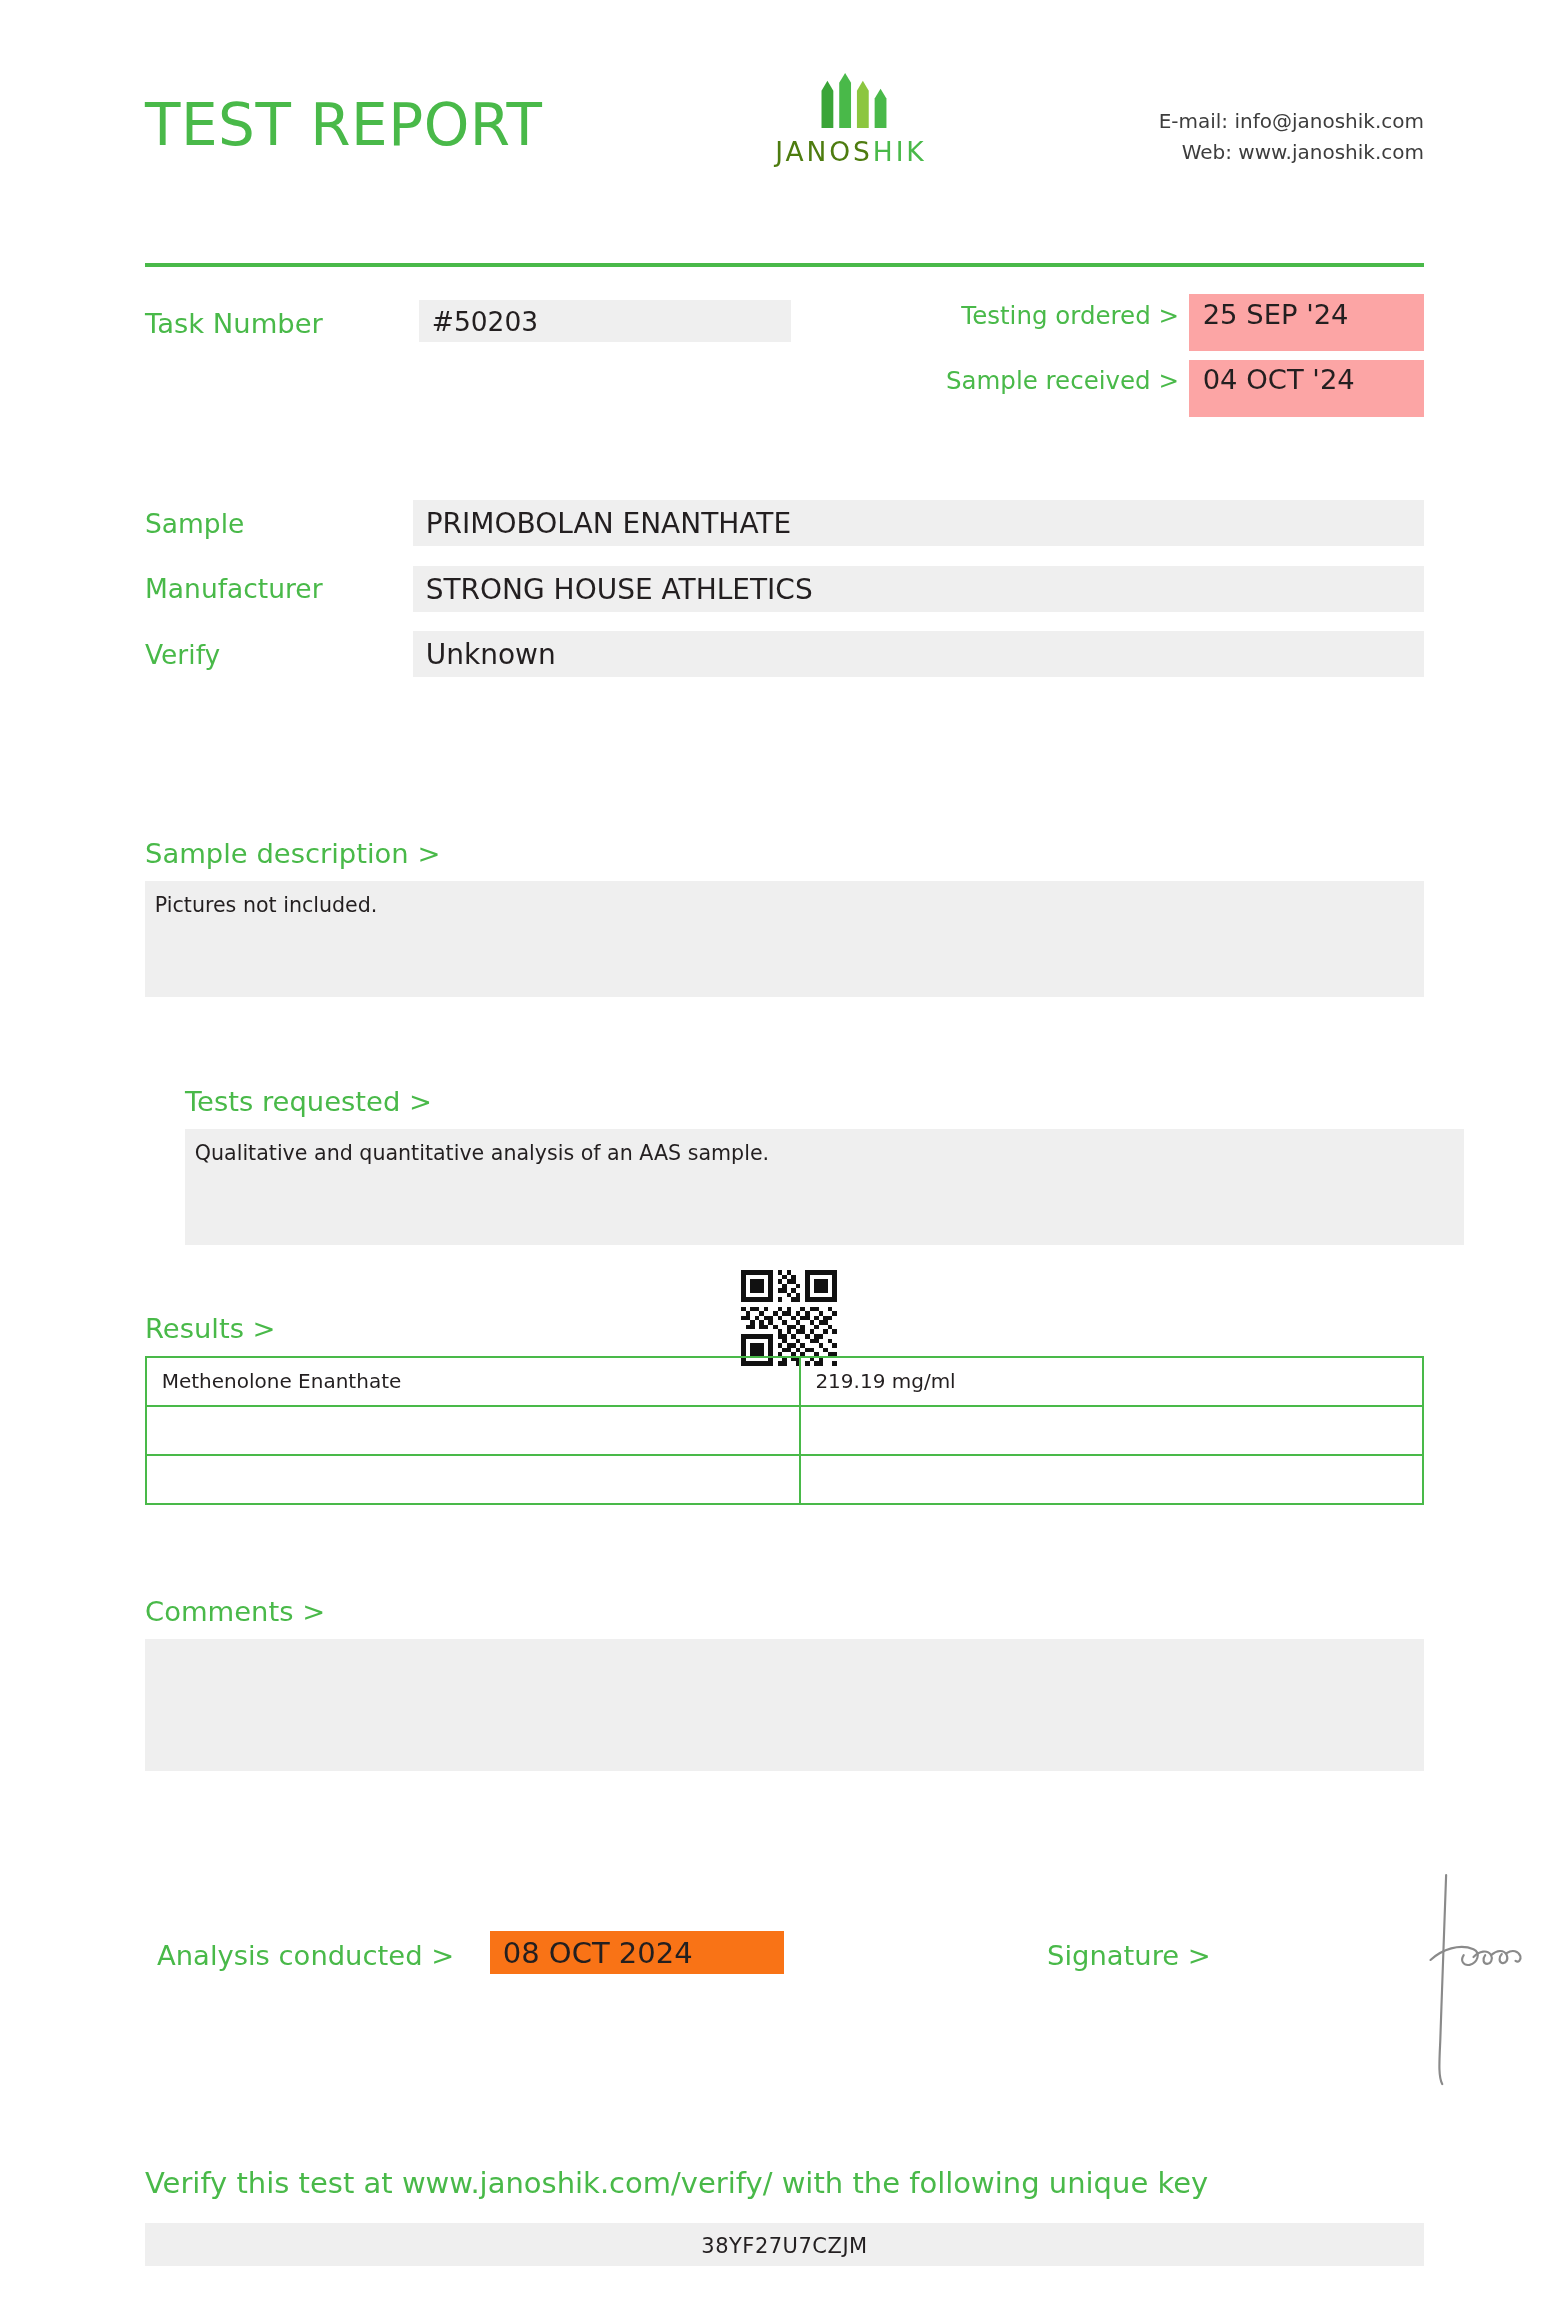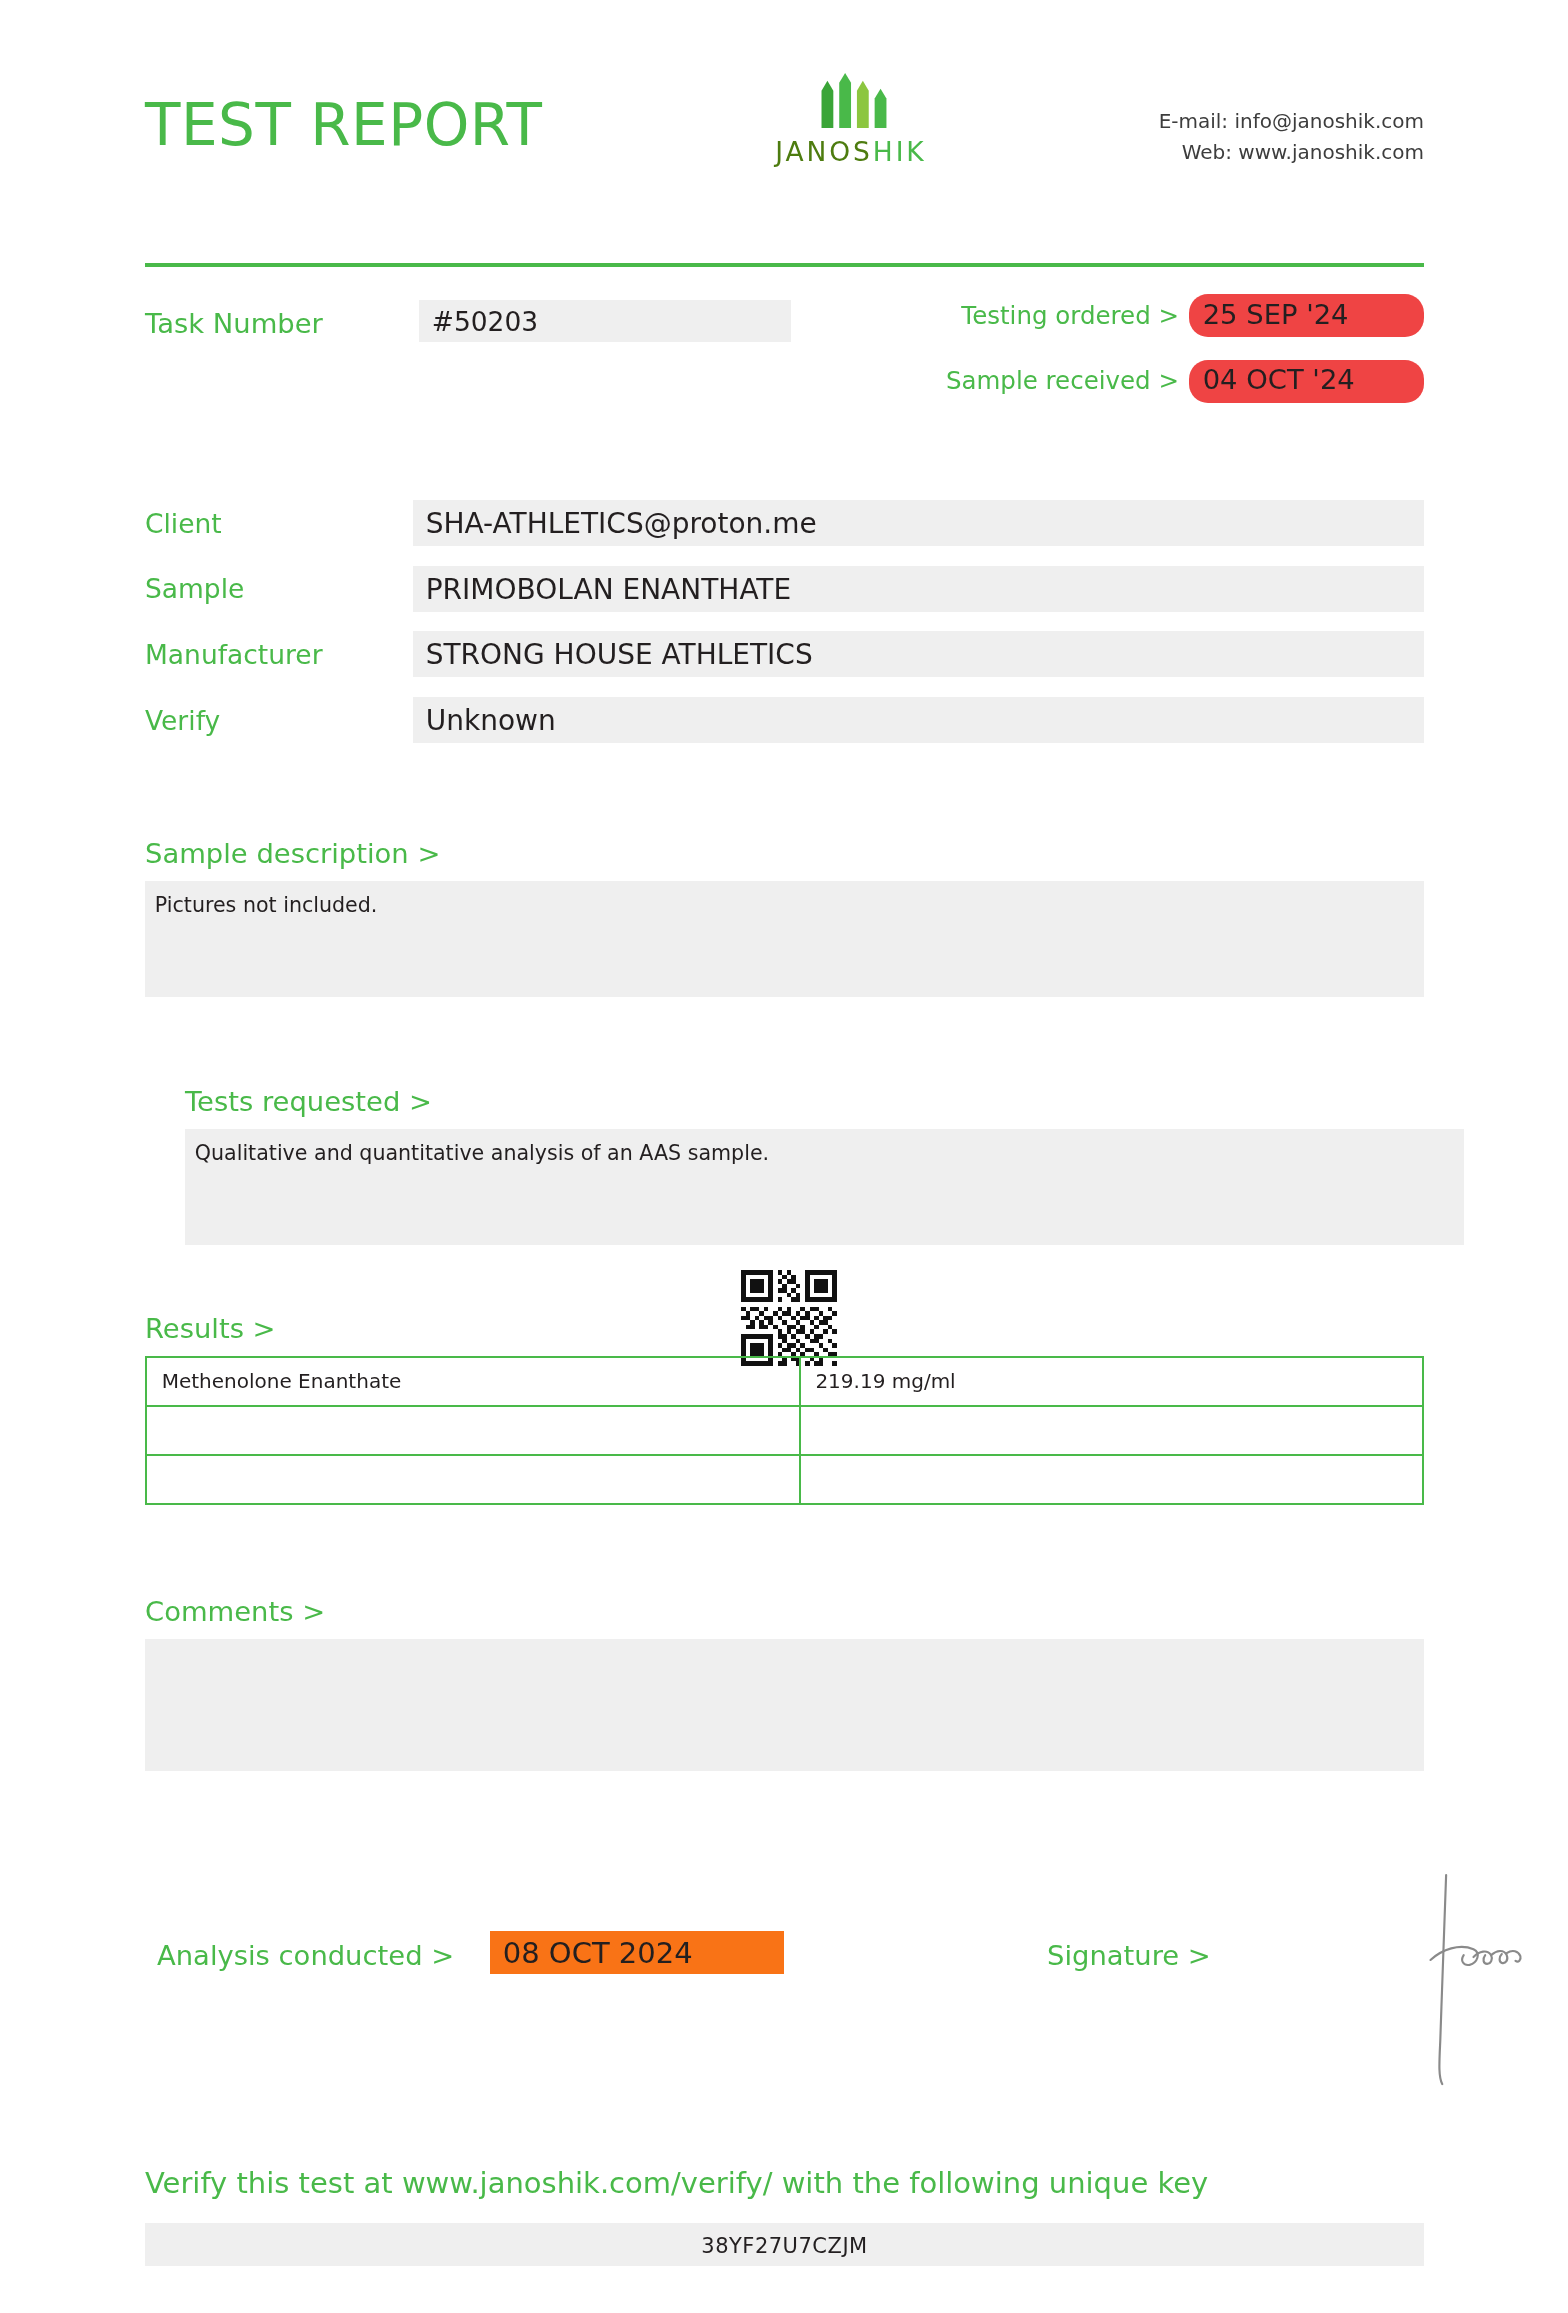--- a/index.html
+++ b/index.html
@@ -130,26 +130,25 @@
     top: 6.9px;
     font-size: 24.5px;
     color: #49b949;
     white-space: nowrap;
   }
   .date-val {
     position: absolute;
     right: 0;
     top: 0;
     width: 235px;
-    height: 43px;
-    background: #ef4444;
+    height: 57px;
+    background: #fca5a5;
     font-size: 27.4px;
     padding: 4.9px 0 0 13.7px;
     box-sizing: border-box;
-    border-radius: 19px;
   }
 
   
   .info {
     position: absolute;
     left: 0;
     top: 500px;
     width: 1279px;
   }
   .info-row {
@@ -328,24 +327,20 @@
           <div class="date-val">25 SEP '24</div>
         </div>
         <div class="date-line">
           <div class="date-label">Sample received &gt;</div>
           <div class="date-val">04 OCT '24</div>
         </div>
       </div>
     </div>
 
     <div class="info">
-      <div class="info-row">
-        <div class="info-label">Client</div>
-        <div class="info-value">SHA-ATHLETICS@proton.me</div>
-      </div>
       <div class="info-row">
         <div class="info-label">Sample</div>
         <div class="info-value">PRIMOBOLAN ENANTHATE</div>
       </div>
       <div class="info-row">
         <div class="info-label">Manufacturer</div>
         <div class="info-value">STRONG HOUSE ATHLETICS</div>
       </div>
       <div class="info-row">
         <div class="info-label">Verify</div>

